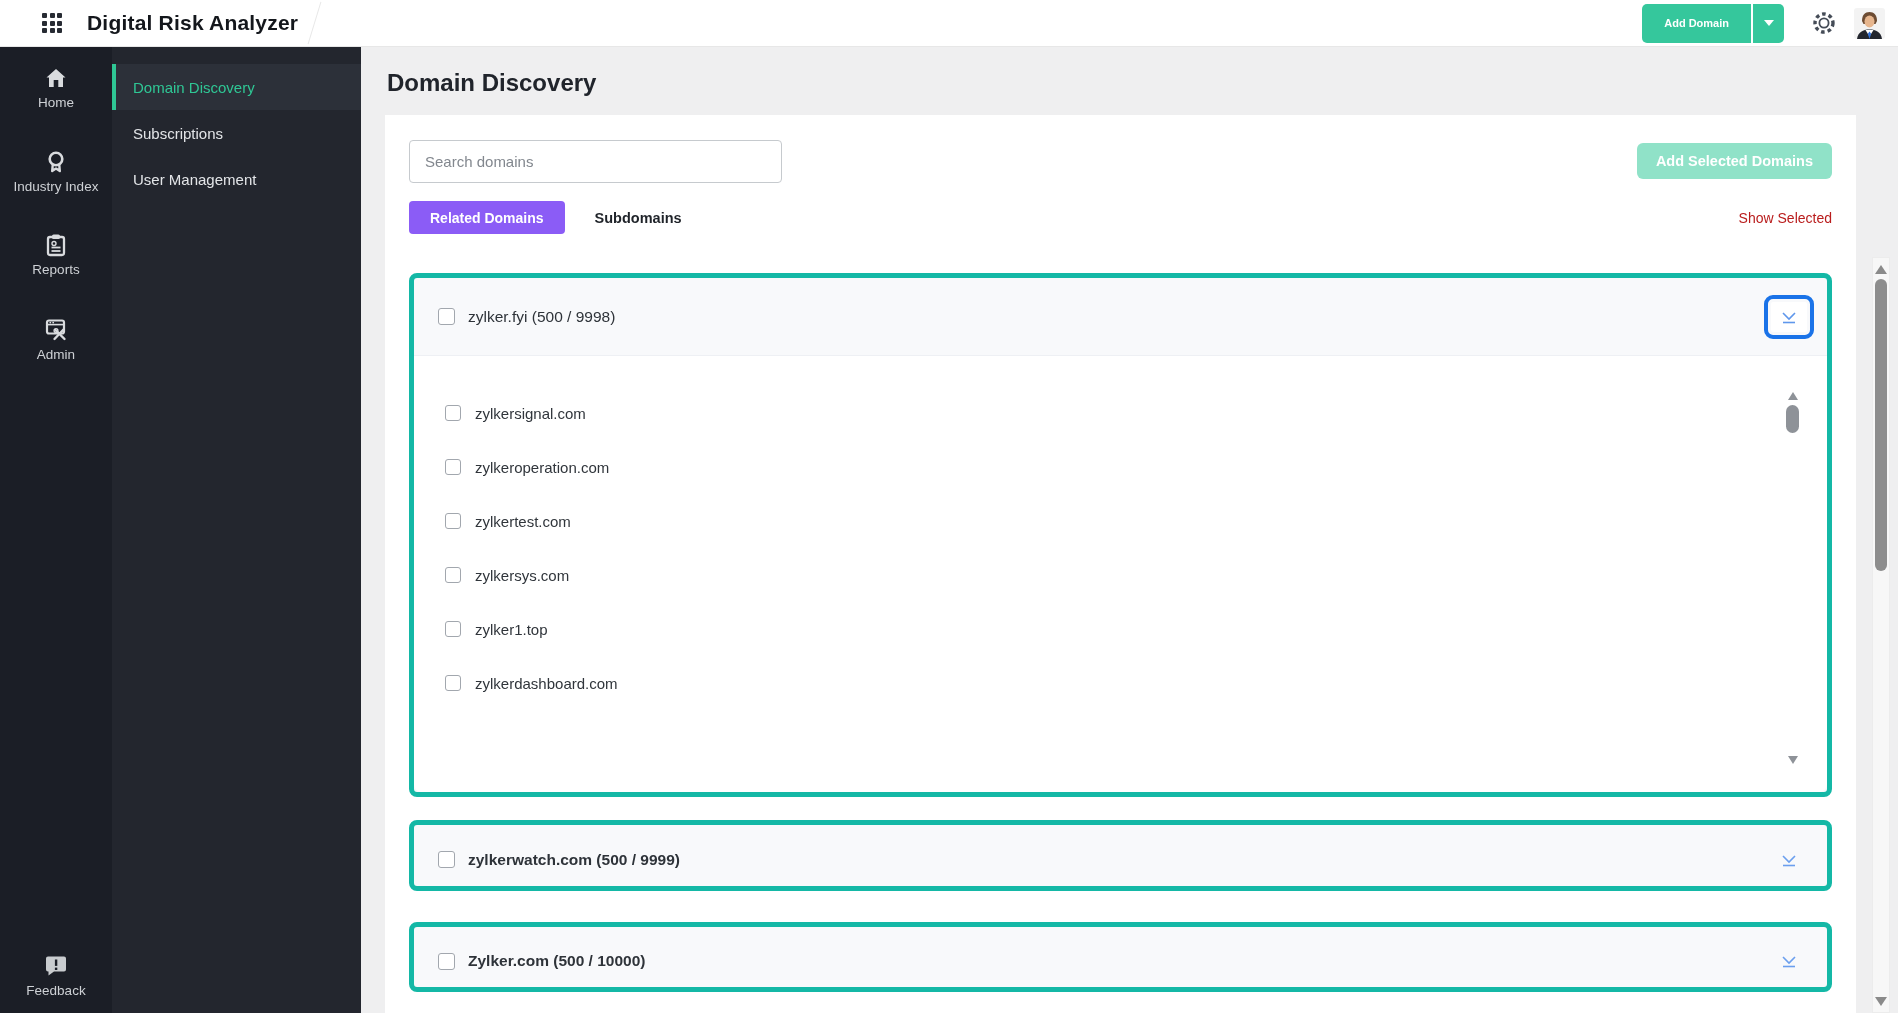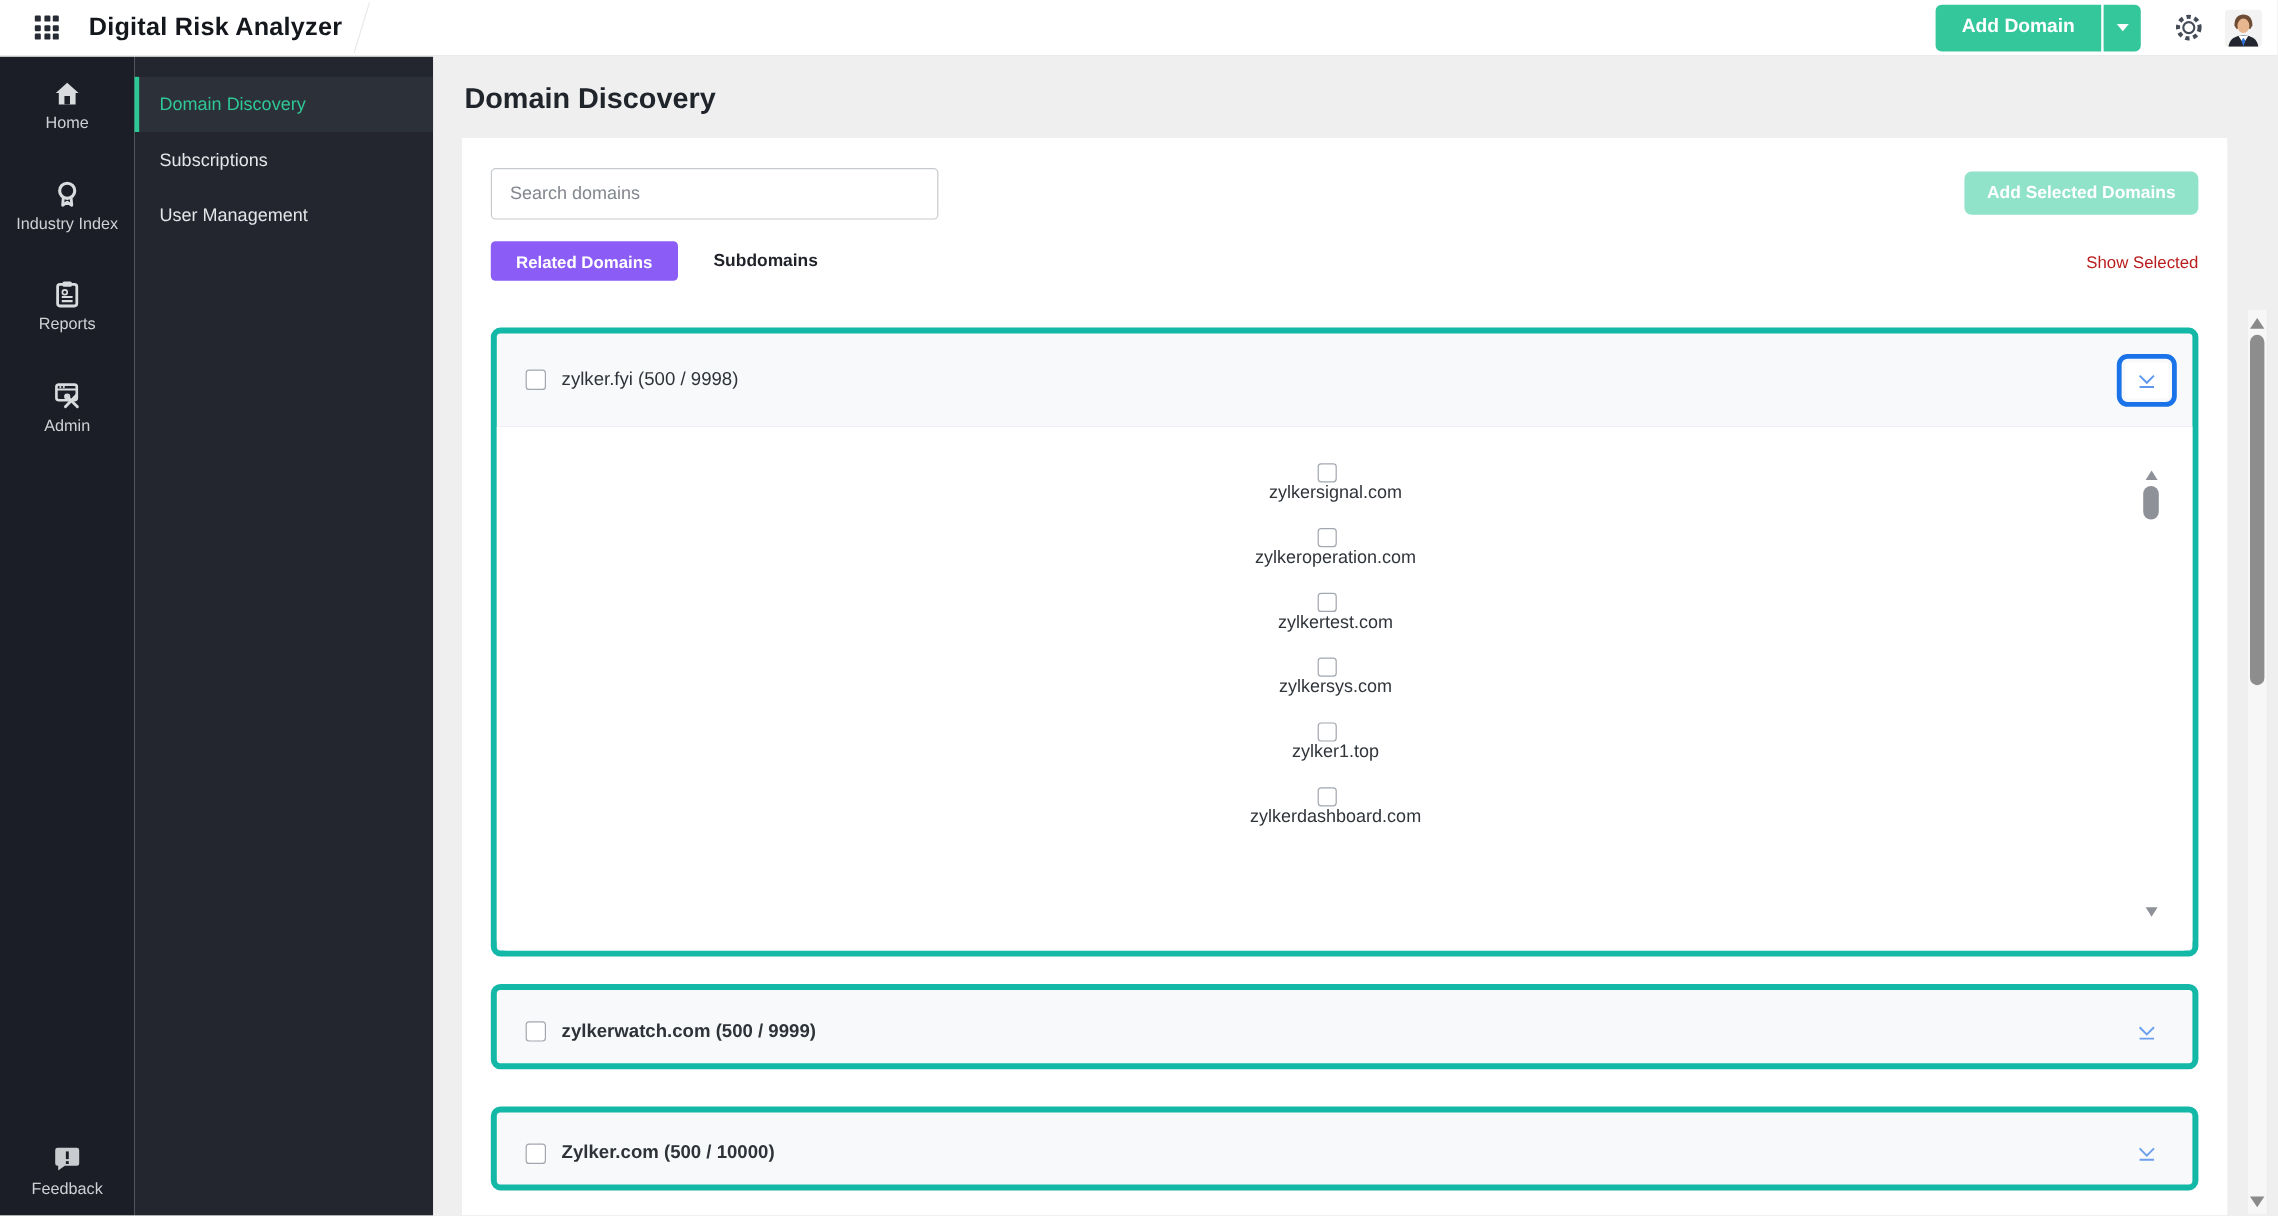--- a/index.html
+++ b/index.html
@@ -1,26 +1,26 @@
 <!DOCTYPE html>
 <html><head>
 <meta charset="utf-8">
 <style>
   * { margin:0; padding:0; box-sizing:border-box; font-family:"Liberation Sans", sans-serif; }
   html,body { width:1898px; height:1013px; overflow:hidden; background:#efeff0; }
 
   
   .topbar { height:47px; background:#ffffff; display:flex; align-items:center; position:relative; z-index:5; border-bottom:1px solid #e7e7e7; }
-  .tb-left { display:flex; align-items:center; padding-left:29px; }
+  .tb-left { display:flex; align-items:center; padding-left:42px; }
   .apps-grid { display:grid; grid-template-columns:repeat(3,5px); grid-template-rows:repeat(3,5px); gap:2.5px; cursor:pointer; }
   .apps-grid span { background:#272b33; border-radius:1px; }
   .tb-title { font-size:21px; font-weight:700; color:#14171c; margin-left:25px; letter-spacing:.2px; }
   .tb-diagonal { width:1px; height:44px; background:#e8e8e8; transform:rotate(17deg); margin-left:16px; }
   .tb-right { margin-left:auto; display:flex; align-items:center; padding-right:13px; }
-  .btn-add { height:39px; padding:0 22px; background:#35c79c; color:#fff; font-size:16px; font-weight:700; border:none; border-radius:5px 0 0 5px; cursor:pointer; }
+  .btn-add { height:39px; padding:0 22px; background:#35c79c; color:#fff; font-size:11px; font-weight:700; border:none; border-radius:5px 0 0 5px; cursor:pointer; }
   .btn-caret { height:39px; width:31px; background:#35c79c; border:none; border-radius:0 5px 5px 0; margin-left:2px; cursor:pointer; display:flex; align-items:center; justify-content:center; }
   .caret-down { width:0; height:0; border-left:5px solid transparent; border-right:5px solid transparent; border-top:6px solid #ffffff; }
   .gear-wrap { margin-left:27px; cursor:pointer; display:flex; }
   .avatar-wrap { margin-left:17px; cursor:pointer; display:flex; }
 
   
   .shell { display:flex; height:966px; }
 
   
   .rail { width:112px; background:#1b1e26; display:flex; flex-direction:column; align-items:center; padding-top:18px; flex:none; }
@@ -53,21 +53,21 @@
   .card + .card { margin-top:23px;font-weight:bold; }
   .card.gap-lg { margin-top:31px; }
   .card-header { height:77px; display:flex; align-items:center; padding:0 20px 0 24px; cursor:pointer; }
   .cb { width:17px; height:17px; border:1.5px solid #a2a7ae; border-radius:3px; background:#fff; flex:none; cursor:pointer; }
   .cb.sm { width:16px; height:16px; }
   .group-label { margin-left:13px; font-size:15.5px; color:#2e3339; }
   .chev-btn { margin-left:auto; width:36px; height:30px; display:flex; align-items:center; justify-content:center; background:transparent; border:none; cursor:pointer; border-radius:2px; }
   .chev-btn.focused { background:#fff; outline:4px solid #1a73e8; outline-offset:3px; }
 
   .card-body { position:relative; background:#fff; height:437px; border-top:1px solid #eef0f4; border-radius:0 0 8px 8px; padding:30px 60px 0 31px; }
-  .item-row { height:54px; display:flex; align-items:center; cursor:pointer;flex-direction:column; }
+  .item-row { height:54px; display:flex; align-items:center; cursor:pointer; }
   .item-label { margin-left:14px; font-size:15px; color:#30353b; }
 
   .inner-scroll { position:absolute; right:27px; top:36px; bottom:28px; width:15px; display:flex; flex-direction:column; align-items:center; cursor:pointer; }
   .tri { width:0; height:0; border-left:5.5px solid transparent; border-right:5.5px solid transparent; }
   .tri.up { border-bottom:8px solid #8e9298; }
   .tri.down { border-top:8px solid #8e9298; }
   .inner-thumb { width:13px; height:28px; background:#8e9298; border-radius:7px; margin-top:5px; }
   .flexspace { flex:1; }
 
   .card.sliver { height:6px; border-bottom:none; border-radius:8px 8px 0 0; }

